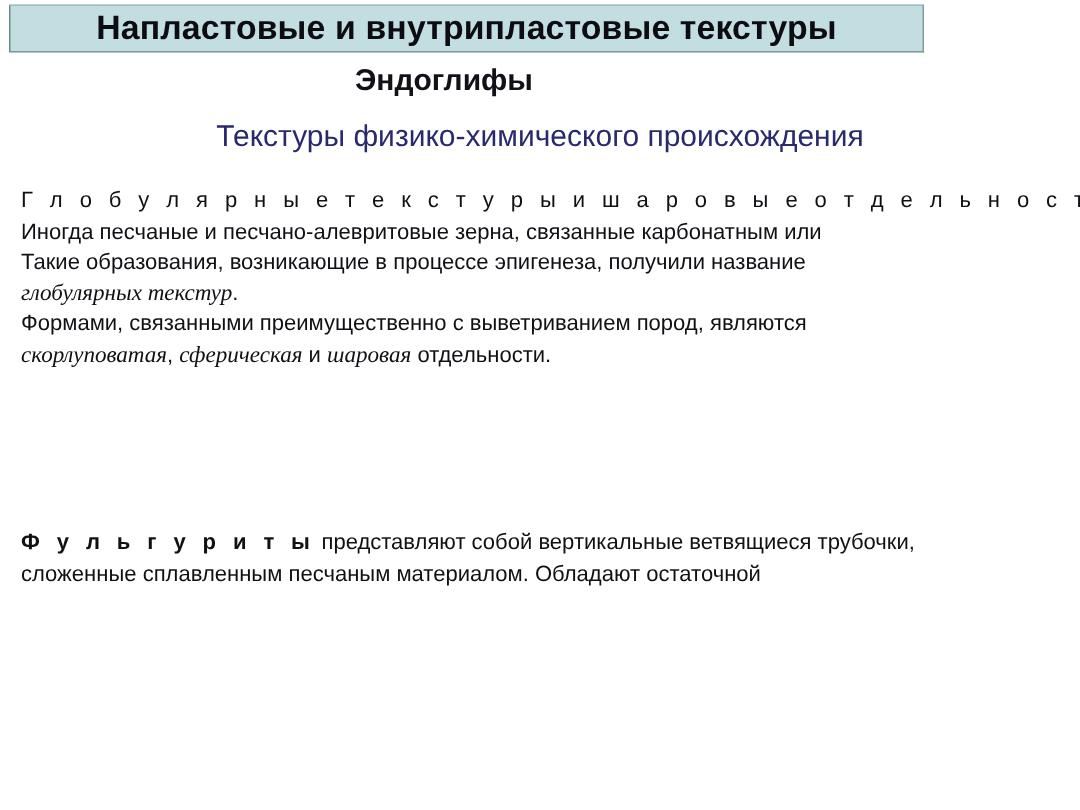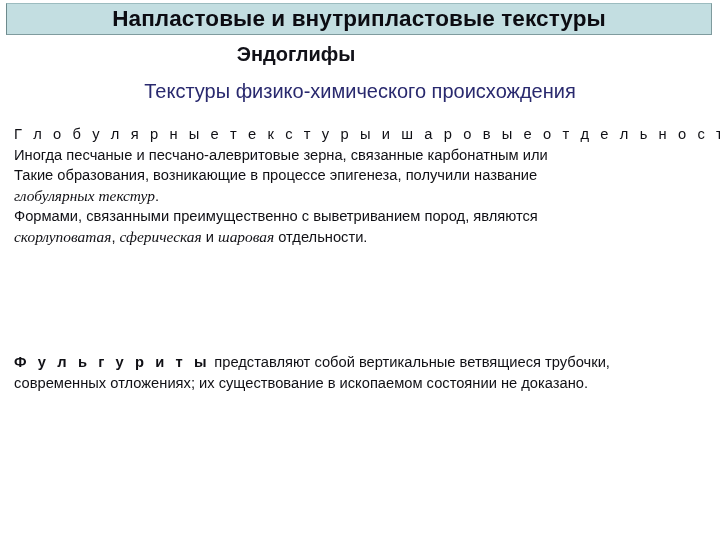--- a/index.html
+++ b/index.html
@@ -15,21 +15,21 @@
     overflow: hidden;
     position: relative;
     -webkit-font-smoothing: none;
   }
 
   
   .slide-banner {
     position: absolute;
     left: 6px;
     top: 3px;
-    width: 706px;
+    width: 610px;
     height: 32px;
     box-sizing: border-box;
     background: #c3dee1;
     border: 1px solid #7f9b9e;
     border-top-color: #9cbcbf;
     border-left-color: #6d8a8d;
     display: flex;
     align-items: center;
     justify-content: center;
   }
@@ -114,15 +114,15 @@
       <p><span>Такие образования, возникающие в процессе эпигенеза, получили название</span></p>
       <p><i class="inline-ital">глобулярных текстур</i><span>.</span></p>
       <p><span>Формами, связанными преимущественно с выветриванием пород, являются</span></p>
       <p><i class="inline-ital">скорлуповатая</i><span>, </span><i class="inline-ital">сферическая</i><span> и </span><i class="inline-ital">шаровая</i><span> отдельности.</span></p>
     </div>
 </div>
 
 <div class="body-block" id="block-fulgurite">
   <div>
       <p><b class="spaced-head-bold">Ф у л ь г у р и т ы</b><span> представляют собой вертикальные ветвящиеся трубочки,</span></p>
-      <p><span>современных отложениях; их существование в ископаемом состоянии не доказано.</span></p>
+      <p><span>сложенные сплавленным песчаным материалом. Обладают остаточной</span></p>
     </div>
 </div>
 
 </body></html>

